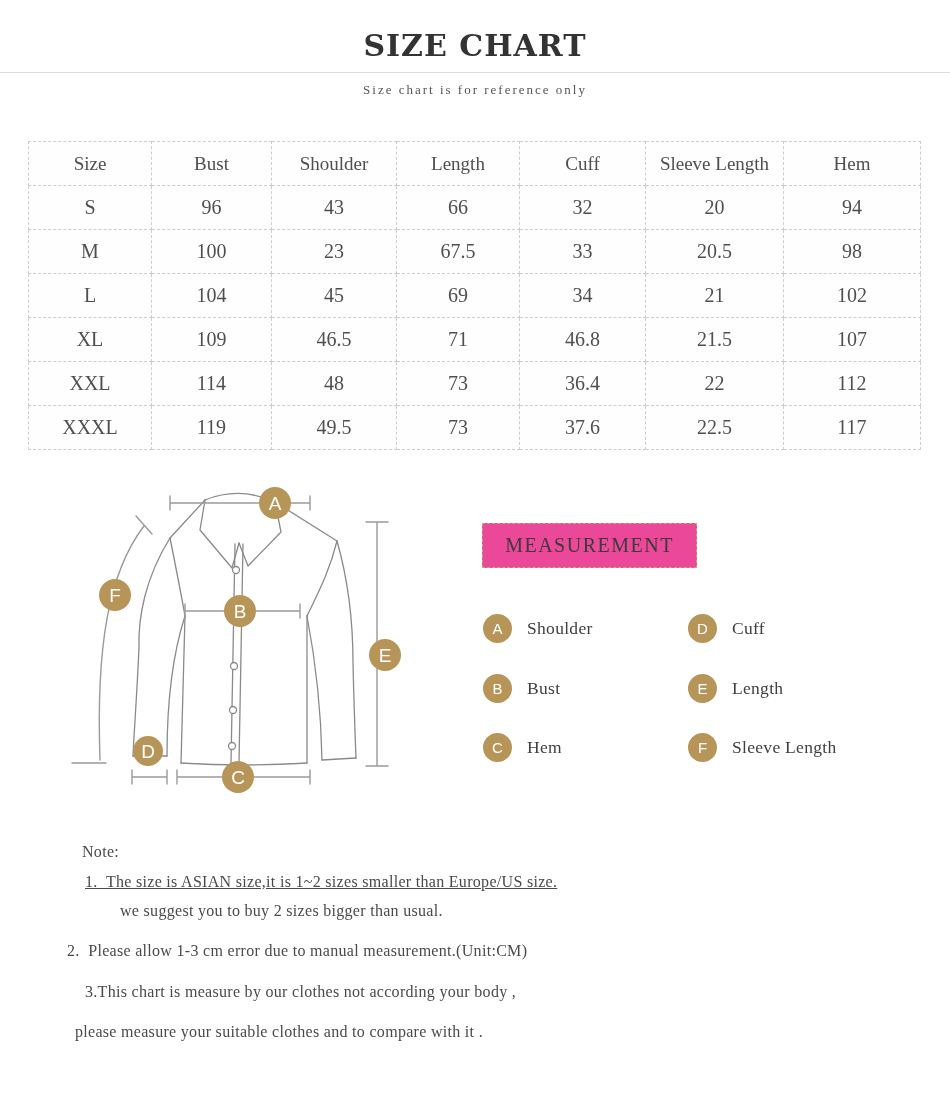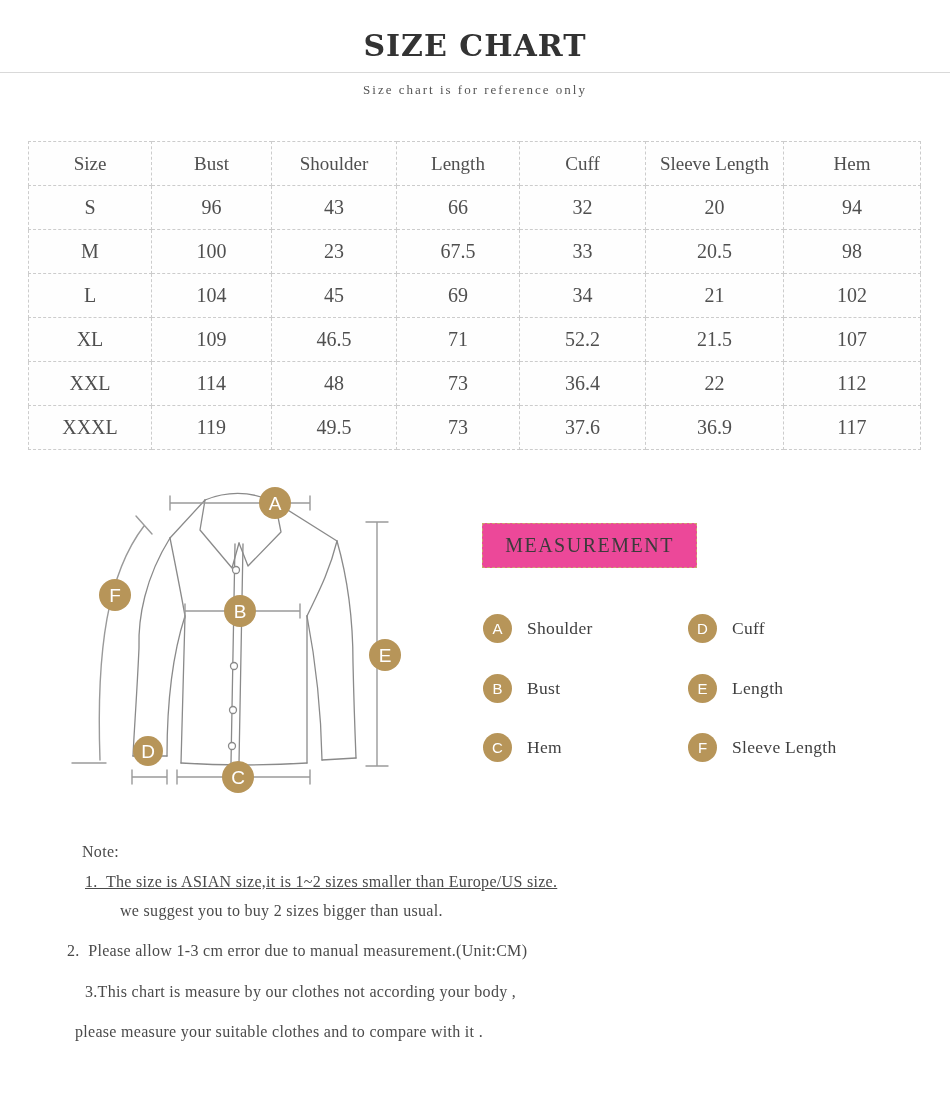--- a/index.html
+++ b/index.html
@@ -95,40 +95,40 @@
         <td>69</td>
         <td>34</td>
         <td>21</td>
         <td>102</td>
       </tr>
       <tr>
         <td>XL</td>
         <td>109</td>
         <td>46.5</td>
         <td>71</td>
-        <td>52.2</td>
+        <td>46.8</td>
         <td>21.5</td>
         <td>107</td>
       </tr>
       <tr>
         <td>XXL</td>
         <td>114</td>
         <td>48</td>
         <td>73</td>
         <td>36.4</td>
         <td>22</td>
         <td>112</td>
       </tr>
       <tr>
         <td>XXXL</td>
         <td>119</td>
         <td>49.5</td>
         <td>73</td>
         <td>37.6</td>
-        <td>36.9</td>
+        <td>22.5</td>
         <td>117</td>
       </tr>
     </tbody>
   </table>
 
   <svg class="shirt-svg" width="400" height="330" viewBox="0 0 400 330">
 
     <g fill="none" stroke="#8a8a8a" stroke-width="1.3" stroke-linecap="round" stroke-linejoin="round">
       <path d="M 145,22 Q 180,8 215,24"></path>
       <path d="M 145,22 L 140,52 L 172,90 L 179,65"></path>

